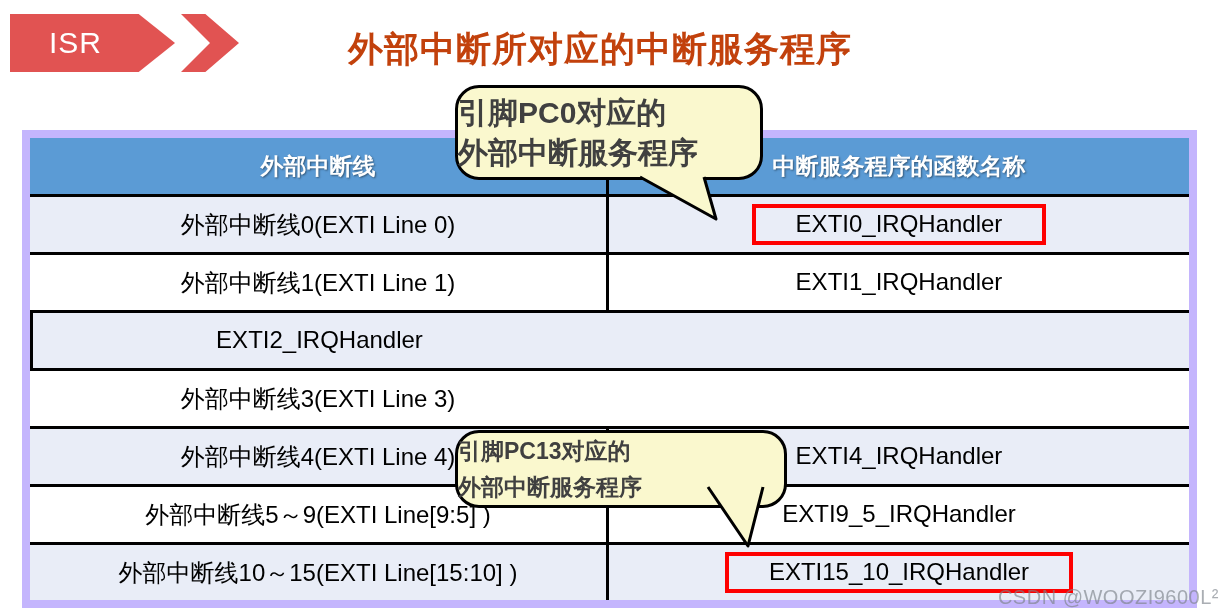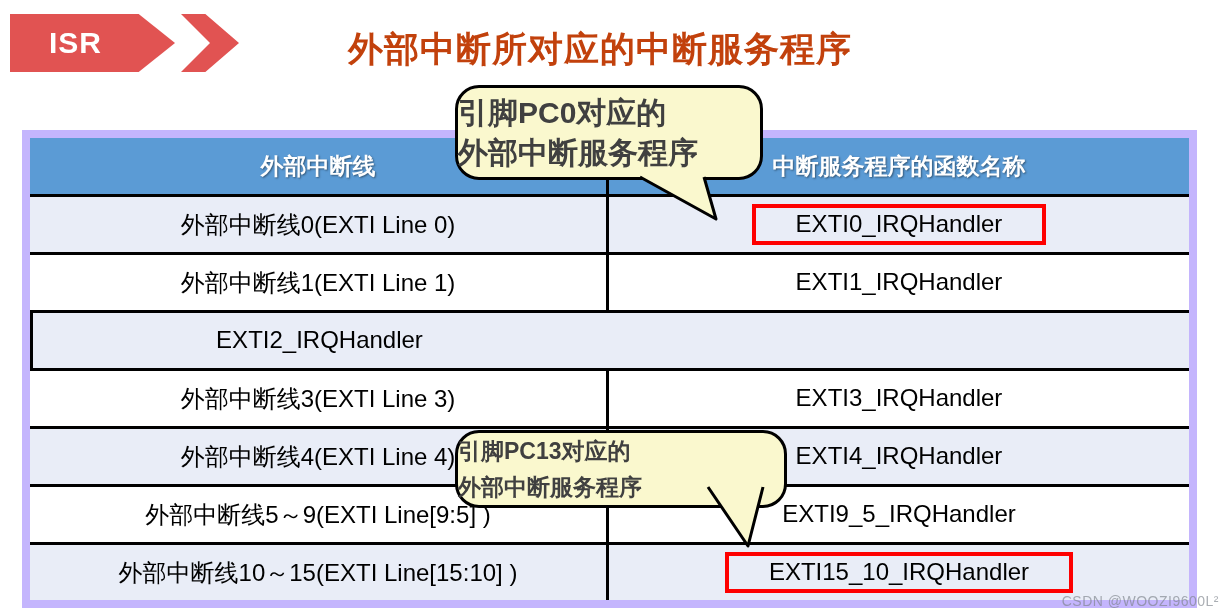--- a/index.html
+++ b/index.html
@@ -9,21 +9,21 @@
   }
   
   .badge{
     position:absolute;left:10px;top:14px;width:165px;height:58px;
     background:var(--badge-red);
     clip-path:polygon(0 0,78% 0,100% 50%,78% 100%,0 100%);
     display:flex;align-items:center;justify-content:center;
     filter:drop-shadow(2px 3px 2px rgba(0,0,0,0.35));
   }
   .badge-label{
-    color:#fff;font-size:30px;font-weight:700;letter-spacing:1px;
+    color:#fff;font-size:30px;font-weight:400;letter-spacing:1px;
     margin-right:34px;
   }
   .chevron{
     position:absolute;left:181px;top:14px;width:58px;height:58px;
     background:var(--badge-red);
     clip-path:polygon(0 0,42% 0,100% 50%,42% 100%,0 100%,50% 50%);
     filter:drop-shadow(2px 3px 2px rgba(0,0,0,0.35));
   }
   
   .title{
@@ -61,21 +61,21 @@
     z-index:5;color:#404040;font-weight:700;text-align:center;
   }
   .callout1{left:455px;top:85px;width:308px;height:95px;font-size:30px;line-height:40px;}
   .callout2{left:455px;top:414px;width:332px;height:78px;font-size:23px;line-height:36px;margin-top:16px;}
   .tail{position:absolute;z-index:6;}
   .tail1{left:628px;top:174px;}
   .tail2{left:695px;top:484px;}
   
   .watermark{
     position:absolute;right:2px;bottom:4px;
-    font-size:14px;color:rgba(125,130,138,0.65);font-weight:400;
+    font-size:20px;color:rgba(125,130,138,0.65);font-weight:400;
     letter-spacing:0.5px;
     margin-left:25px;
   }
 </style>
 </head>
 <body>
 
 <div class="canvas">
 
   <div class="badge">
@@ -103,23 +103,20 @@
             <span class="handler">EXTI1_IRQHandler</span>
           </div>
         </div>
         <div class="tr alt">
           <div class="td tdright">
             <span class="handler">EXTI2_IRQHandler</span>
           </div>
         </div>
         <div class="tr">
           <div class="td tdleft">外部中断线3(EXTI Line 3)</div>
-          <div class="td tdright">
-            <span class="handler">EXTI3_IRQHandler</span>
-          </div>
         </div>
         <div class="tr alt">
           <div class="td tdleft">外部中断线4(EXTI Line 4)</div>
           <div class="td tdright">
             <span class="handler">EXTI4_IRQHandler</span>
           </div>
         </div>
         <div class="tr">
           <div class="td tdleft">外部中断线5～9(EXTI Line[9:5] )</div>
           <div class="td tdright">

